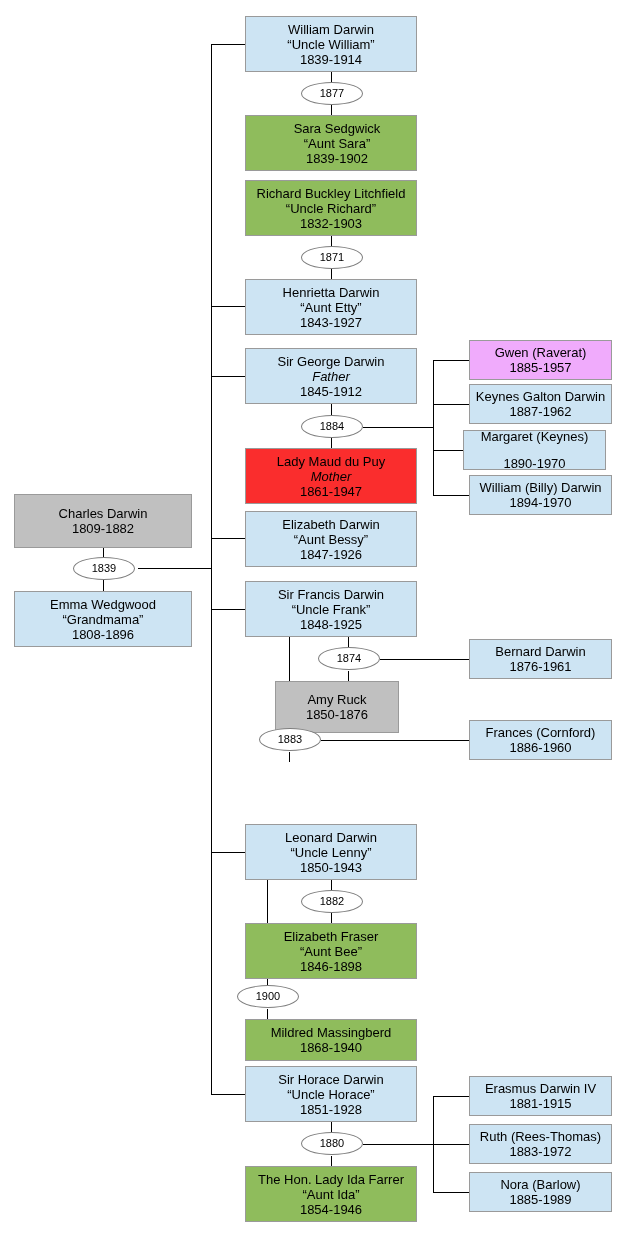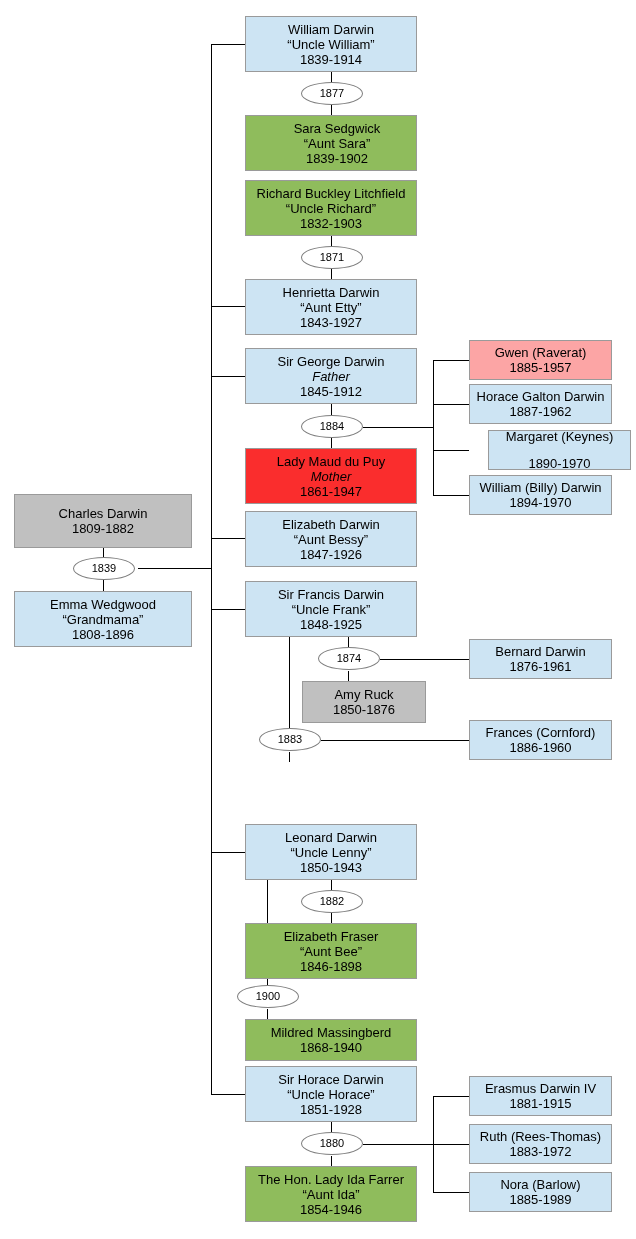--- a/index.html
+++ b/index.html
@@ -30,21 +30,21 @@
     line-height: 15px;
     color: #000000;
     z-index: 3;
   }
   .node .ln { display: block; white-space: nowrap; }
   .node .ln.it { font-style: italic; }
   .c-blue   { background: #cde4f3; }
   .c-green  { background: #8fbc5c; }
   .c-grey   { background: #c0c0c0; }
   .c-red    { background: #fa2d2d; }
-  .c-yellow { background: #fca5a5; }
+  .c-yellow { background: #f0abfc; }
 
   .marr {
     position: absolute;
     box-sizing: border-box;
     border: 1px solid #7d7d7d;
     border-radius: 50%;
     background: #ffffff;
     display: flex;
     align-items: center;
     justify-content: center;
@@ -179,21 +179,21 @@
     <span class="ln">“Aunt Bessy”</span>
     <span class="ln">1847-1926</span>
   </div>
 
   <div class="node c-blue" style="left:245px; top:581px; width:172px; height:56px;">
     <span class="ln">Sir Francis Darwin</span>
     <span class="ln">“Uncle Frank”</span>
     <span class="ln">1848-1925</span>
   </div>
 
-  <div class="node c-grey" style="left:302px; top:681px; width:124px; height:42px;">
+  <div class="node c-grey" style="left:275px; top:681px; width:124px; height:52px;">
     <span class="ln">Amy Ruck</span>
     <span class="ln">1850-1876</span>
   </div>
 
 
   <div class="node c-blue" style="left:245px; top:824px; width:172px; height:56px;">
     <span class="ln">Leonard Darwin</span>
     <span class="ln">“Uncle Lenny”</span>
     <span class="ln">1850-1943</span>
   </div>
@@ -220,25 +220,25 @@
     <span class="ln">“Aunt Ida”</span>
     <span class="ln">1854-1946</span>
   </div>
 
   <div class="node c-yellow" style="left:469px; top:340px; width:143px; height:40px;">
     <span class="ln">Gwen (Raverat)</span>
     <span class="ln">1885-1957</span>
   </div>
 
   <div class="node c-blue" style="left:469px; top:384px; width:143px; height:40px;">
-    <span class="ln">Horace Galton Darwin</span>
+    <span class="ln">Keynes Galton Darwin</span>
     <span class="ln">1887-1962</span>
   </div>
 
-  <div class="node c-blue" style="left:488px; top:430px; width:143px; height:40px;gap:12px;">
+  <div class="node c-blue" style="left:463px; top:430px; width:143px; height:40px;gap:12px;">
     <span class="ln">Margaret (Keynes)</span>
     <span class="ln">1890-1970</span>
   </div>
 
   <div class="node c-blue" style="left:469px; top:475px; width:143px; height:40px;">
     <span class="ln">William (Billy) Darwin</span>
     <span class="ln">1894-1970</span>
   </div>
 
   <div class="node c-blue" style="left:469px; top:639px; width:143px; height:40px;">

